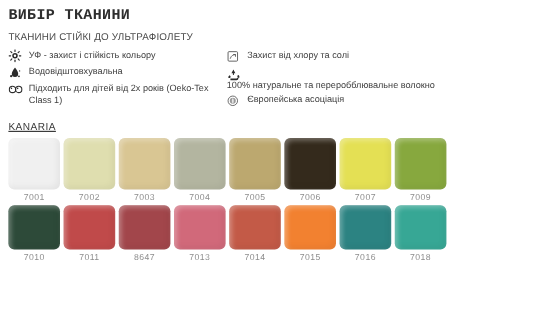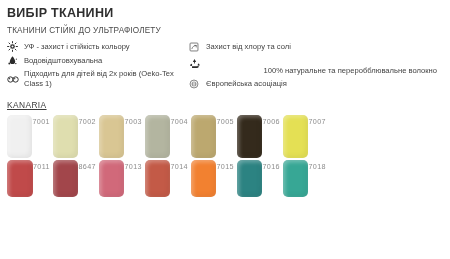--- a/index.html
+++ b/index.html
@@ -24,41 +24,42 @@
   }
 
   
   .title {
     font-size: 12.5px;
     font-weight: bold;
     letter-spacing: 0.3px;
     color: #2e2e2e;
     margin: 6px 0 0 7px;
     line-height: 14px;
+    font-family: Liberation Mono, monospace;
   }
   .subtitle {
     font-size: 8.2px;
     color: #4a4a4a;
     letter-spacing: 0.15px;
     margin: 6px 0 0 7px;
     line-height: 10px;
   }
 
   
   .features {
     display: flex;
     margin: 5px 0 0 0;
     padding: 0 6px 0 7px;
   }
   .col-left { width: 182px; }
   .col-right { width: 248px; }
 
   .feat {
     display: flex;
-    align-items: center;
+    align-items: flex-start;
     margin-bottom: 3px;
     line-height: 10px;
   }
   .feat-ico {
     width: 14px;
     min-width: 14px;
     height: 11px;
     display: inline-flex;
     align-items: center;
     justify-content: flex-start;
@@ -67,21 +68,20 @@
   .feat-txt {
     font-size: 7.6px;
     color: #3f3f3f;
     line-height: 10px;
   }
   .feat-block {
     margin-bottom: 2px;
   }
   .feat-block .feat-txt {
     display: block;
-    text-align: right;
   }
   .feat-ico-row {
     height: 11px;
     display: block;
   }
 
   
   .collection {
     font-size: 8.4px;
     color: #3b3b3b;
@@ -96,21 +96,22 @@
     padding-left: 7px;
   }
   .srow {
     display: flex;
     gap: 3px;
     margin-bottom: 2px;
   }
   .cell {
     width: 43px;
     display: flex;
-    flex-direction: row;
+    flex-direction: column;
+    align-items: center;
   }
   .swatch {
     width: 43px;
     height: 43px;
     border-radius: 5px;
     box-shadow: inset -2px -2px 5px rgba(0,0,0,0.055),
                 inset 2px 2px 4px rgba(255,255,255,0.33);
   }
   .srow.row2 .swatch { height: 37px; }
   .code {
@@ -244,23 +245,31 @@
         <div class="code">7005</div>
       </div>
       <div class="cell">
         <div class="swatch" style="background:#342a1c"></div>
         <div class="code">7006</div>
       </div>
       <div class="cell">
         <div class="swatch" style="background:#e4e054"></div>
         <div class="code">7007</div>
       </div>
+      <div class="cell">
+        <div class="swatch" style="background:#87a83e"></div>
+        <div class="code">7009</div>
+      </div>
     </div>
 
     <div class="srow row2">
+      <div class="cell">
+        <div class="swatch" style="background:#2d4a39"></div>
+        <div class="code">7010</div>
+      </div>
       <div class="cell">
         <div class="swatch" style="background:#c04a4a"></div>
         <div class="code">7011</div>
       </div>
       <div class="cell">
         <div class="swatch" style="background:#a2464b"></div>
         <div class="code">8647</div>
       </div>
       <div class="cell">
         <div class="swatch" style="background:#d1697a"></div>

